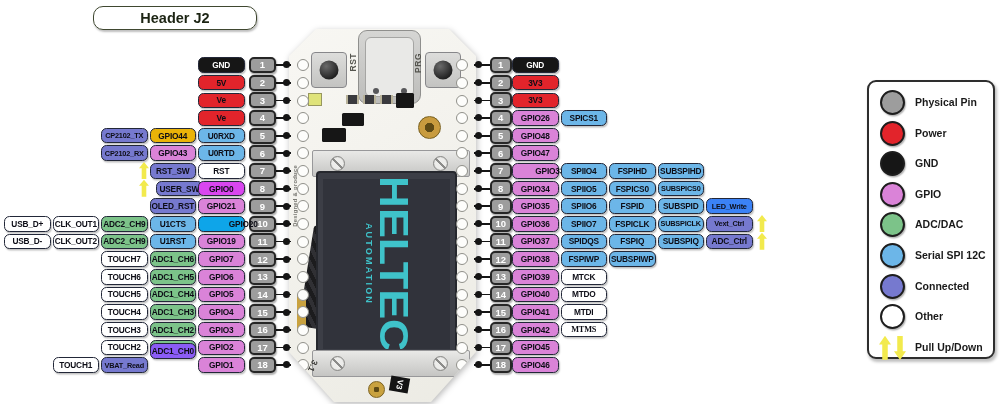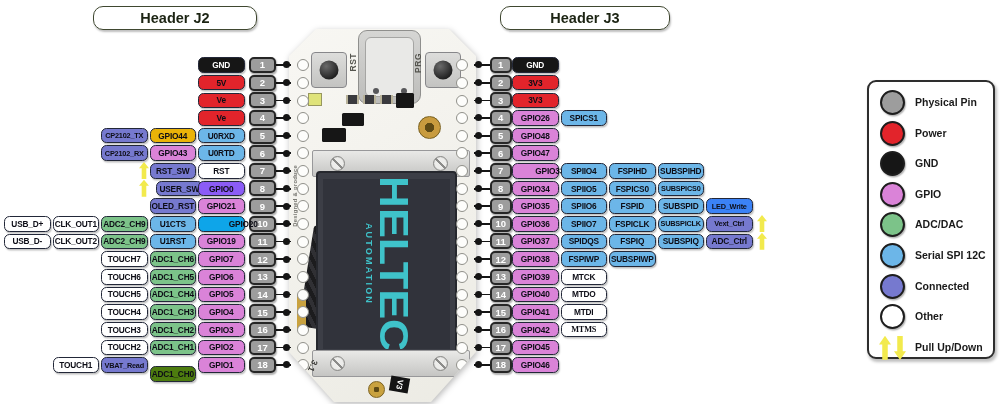--- a/index.html
+++ b/index.html
@@ -77,21 +77,20 @@
   .lg-c{position:absolute;left:11px;width:25px;height:25px;border-radius:50%;border:2px solid #1d1d1d;
         box-sizing:border-box;box-shadow:1px 1.5px 1.5px rgba(0,0,0,.3);}
   .lg-t{position:absolute;left:46px;font-size:10.5px;font-weight:bold;color:#1a1a1a;white-space:nowrap;}
 </style>
 </head>
 <body>
 
 <div id="stage">
 
   <div class="hdr" id="hdr-j2">Header J2</div>
-  <div class="hdr" id="hdr-j3">Header J3</div>
 
   <div id="board-wrap">
     <div id="board">
       <div id="usb">
         <div id="usb-inner"></div>
         <div class="usb-dot" style="left:14px;top:57px;"></div>
         <div class="usb-dot" style="left:42px;top:57px;"></div>
       </div>
       <div class="btn" style="left:22px;top:23px;">
         <div class="btn-cap"></div>
@@ -203,21 +202,21 @@
       <div class="cdot" style="left: 283px; top: 167.3px;"></div>
       <div class="pinnum" style="left: 249px; top: 162.8px; width: 27px; background: rgb(157, 157, 157);">7</div>
       <div class="arrow" style="left: 139px; top: 162.1px; background: rgb(242, 234, 77);"></div>
       <div class="badge" style="left: 149.5px; top: 163.1px; background: rgb(118, 121, 207);">RST_SW</div>
       <div class="badge" style="left: 198px; top: 163.1px; background: rgb(255, 255, 255);">RST</div>
       <div class="cline" style="left: 276px; top: 187.75px; width: 15px;"></div>
       <div class="cdot" style="left: 283px; top: 184.95px;"></div>
       <div class="pinnum" style="left: 249px; top: 180.45px; width: 27px; background: rgb(157, 157, 157);">8</div>
       <div class="arrow" style="left: 139px; top: 179.75px; background: rgb(242, 234, 77);"></div>
       <div class="badge" style="left: 156px; top: 180.75px; background: rgb(118, 121, 207);">USER_SW</div>
-      <div class="badge" style="left: 198px; top: 180.75px; background: #8b5cf6;">GPIO0</div>
+      <div class="badge" style="left: 198px; top: 180.75px; background: #d946ef;">GPIO0</div>
       <div class="cline" style="left: 276px; top: 205.4px; width: 15px;"></div>
       <div class="cdot" style="left: 283px; top: 202.6px;"></div>
       <div class="pinnum" style="left: 249px; top: 198.1px; width: 27px; background: rgb(157, 157, 157);">9</div>
       <div class="badge" style="left: 149.5px; top: 198.4px; background: rgb(118, 121, 207);">OLED_RST</div>
       <div class="badge" style="left: 198px; top: 198.4px; background: rgb(218, 131, 216);">GPIO21</div>
       <div class="cline" style="left: 276px; top: 223.05px; width: 15px;"></div>
       <div class="cdot" style="left: 283px; top: 220.25px;"></div>
       <div class="pinnum" style="left: 249px; top: 215.75px; width: 27px; background: rgb(157, 157, 157);">10</div>
       <div class="badge" style="left: 4px; top: 216.05px; background: rgb(255, 255, 255);">USB_D+</div>
       <div class="badge" style="left: 52.5px; top: 216.05px; background: rgb(255, 255, 255);">CLK_OUT1</div>
@@ -266,21 +265,21 @@
       <div class="cdot" style="left: 283px; top: 343.8px;"></div>
       <div class="pinnum" style="left: 249px; top: 339.3px; width: 27px; background: rgb(157, 157, 157);">17</div>
       <div class="badge" style="left: 101px; top: 339.6px; background: rgb(255, 255, 255);">TOUCH2</div>
       <div class="badge" style="left: 149.5px; top: 339.6px; background: rgb(124, 195, 137);">ADC1_CH1</div>
       <div class="badge" style="left: 198px; top: 339.6px; background: rgb(218, 131, 216);">GPIO2</div>
       <div class="cline" style="left: 276px; top: 364.25px; width: 15px;"></div>
       <div class="cdot" style="left: 283px; top: 361.45px;"></div>
       <div class="pinnum" style="left: 249px; top: 356.95px; width: 27px; background: rgb(157, 157, 157);">18</div>
       <div class="badge" style="left: 52.5px; top: 357.25px; background: rgb(255, 255, 255);">TOUCH1</div>
       <div class="badge small" style="left: 101px; top: 357.25px; background: rgb(118, 121, 207);">VBAT_Read</div>
-      <div class="badge" style="left: 149.5px; top: 366px; background: #4d7c0f;">ADC1_CH0</div>
+      <div class="badge" style="left: 149.5px; top: 343px; background: #8b5cf6;">ADC1_CH0</div>
       <div class="badge" style="left: 198px; top: 357.25px; background: rgb(218, 131, 216);">GPIO1</div>
     </div>
   <div class="rows" id="j3-rows">
       <div class="cline" style="left: 474px; top: 64.2px; width: 16px;"></div>
       <div class="cdot" style="left: 474.5px; top: 61.4px;"></div>
       <div class="pinnum" style="left: 490px; top: 56.9px; width: 21.5px; background: rgb(157, 157, 157);">1</div>
       <div class="badge wtext" style="left: 512px; top: 57.2px; background: rgb(22, 22, 22);">GND</div>
       <div class="cline" style="left: 474px; top: 81.85px; width: 16px;"></div>
       <div class="cdot" style="left: 474.5px; top: 79.05px;"></div>
       <div class="pinnum" style="left: 490px; top: 74.55px; width: 21.5px; background: rgb(157, 157, 157);">2</div>
@@ -307,21 +306,21 @@
       <div class="pinnum" style="left: 490px; top: 162.8px; width: 21.5px; background: rgb(157, 157, 157);">7</div>
       <div class="badge" style="left: 512px; top: 163.1px; background: rgb(218, 131, 216); padding-left: 29px;">GPIO33</div>
       <div class="badge" style="left: 560.5px; top: 163.1px; background: rgb(108, 182, 232);">SPIIO4</div>
       <div class="badge" style="left: 609px; top: 163.1px; background: rgb(108, 182, 232);">FSPIHD</div>
       <div class="badge" style="left: 657.5px; top: 163.1px; background: rgb(108, 182, 232);">SUBSPIHD</div>
       <div class="cline" style="left: 474px; top: 187.75px; width: 16px;"></div>
       <div class="cdot" style="left: 474.5px; top: 184.95px;"></div>
       <div class="pinnum" style="left: 490px; top: 180.45px; width: 21.5px; background: rgb(157, 157, 157);">8</div>
       <div class="badge" style="left: 512px; top: 180.75px; background: rgb(218, 131, 216);">GPIO34</div>
       <div class="badge" style="left: 560.5px; top: 180.75px; background: rgb(108, 182, 232);">SPIIO5</div>
-      <div class="badge" style="left: 609px; top: 180.75px; background: rgb(108, 182, 232);">FSPICS0</div>
+      <div class="badge" style="left: 609px; top: 180.75px; background: rgb(108, 182, 232); border-radius: 6px;">FSPICS0</div>
       <div class="badge small" style="left: 657.5px; top: 180.75px; background: rgb(108, 182, 232);">SUBSPICS0</div>
       <div class="cline" style="left: 474px; top: 205.4px; width: 16px;"></div>
       <div class="cdot" style="left: 474.5px; top: 202.6px;"></div>
       <div class="pinnum" style="left: 490px; top: 198.1px; width: 21.5px; background: rgb(157, 157, 157);">9</div>
       <div class="badge" style="left: 512px; top: 198.4px; background: rgb(218, 131, 216);">GPIO35</div>
       <div class="badge" style="left: 560.5px; top: 198.4px; background: rgb(108, 182, 232);">SPIIO6</div>
       <div class="badge" style="left: 609px; top: 198.4px; background: rgb(108, 182, 232);">FSPID</div>
       <div class="badge" style="left: 657.5px; top: 198.4px; background: rgb(108, 182, 232);">SUBSPID</div>
       <div class="badge small" style="left: 706px; top: 198.4px; background: #3b82f6;">LED_Write</div>
       <div class="cline" style="left: 474px; top: 223.05px; width: 16px;"></div>

